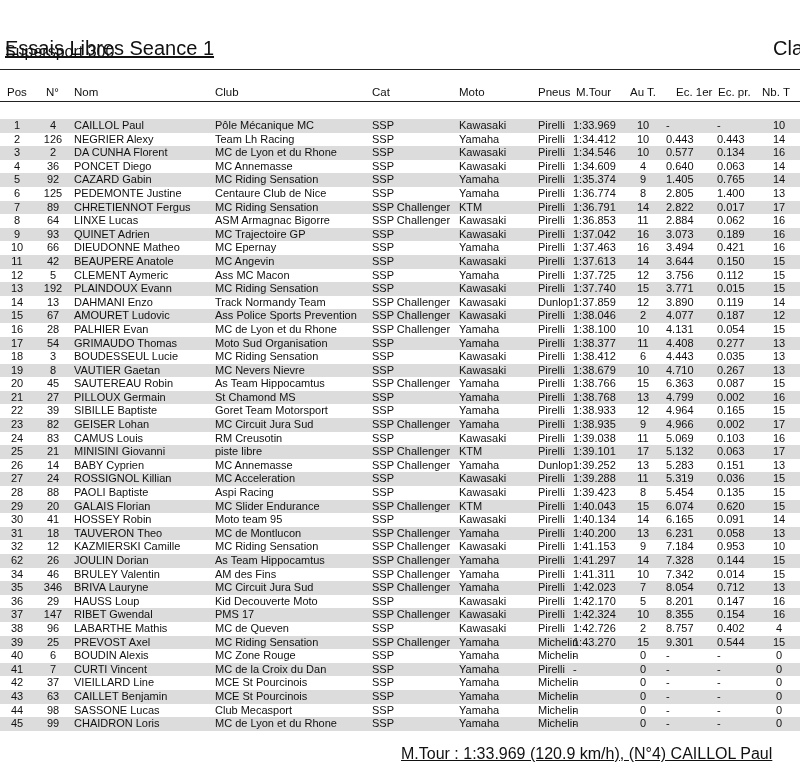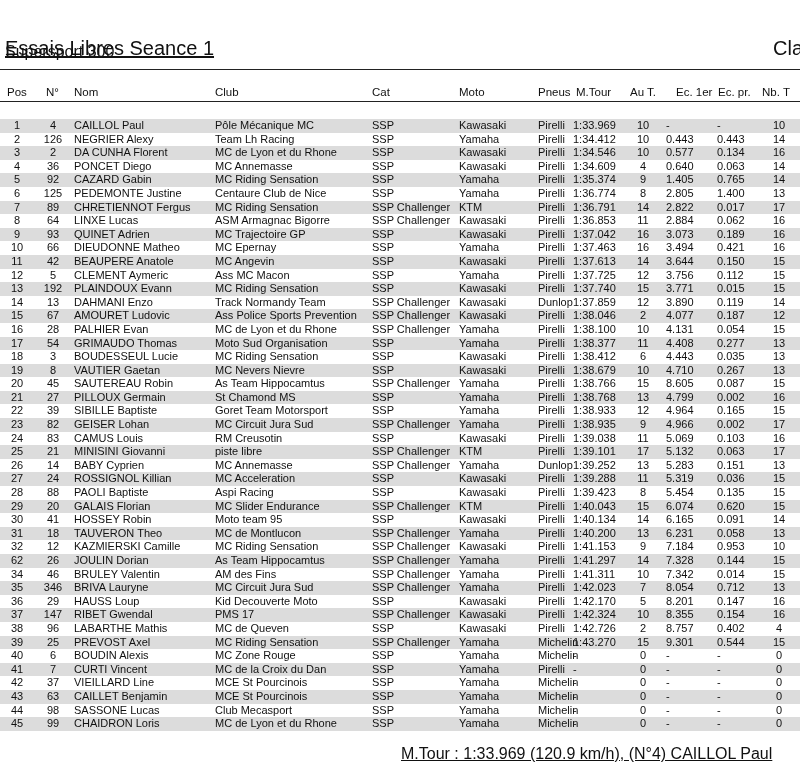--- a/index.html
+++ b/index.html
@@ -333,21 +333,21 @@
     <div class="row">
       <span class="cell c-pos">20</span>
       <span class="cell c-num">45</span>
       <span class="cell c-nom">SAUTEREAU Robin</span>
       <span class="cell c-club">As Team Hippocamtus</span>
       <span class="cell c-cat">SSP Challenger</span>
       <span class="cell c-moto">Yamaha</span>
       <span class="cell c-pneus">Pirelli</span>
       <span class="cell c-mtour">1:38.766</span>
       <span class="cell c-aut">15</span>
-      <span class="cell c-ec1">8.605</span>
+      <span class="cell c-ec1">6.363</span>
       <span class="cell c-ecpr">0.087</span>
       <span class="cell c-nbt">15</span>
     </div>
     <div class="row shaded">
       <span class="cell c-pos">21</span>
       <span class="cell c-num">27</span>
       <span class="cell c-nom">PILLOUX Germain</span>
       <span class="cell c-club">St Chamond MS</span>
       <span class="cell c-cat">SSP</span>
       <span class="cell c-moto">Yamaha</span>

